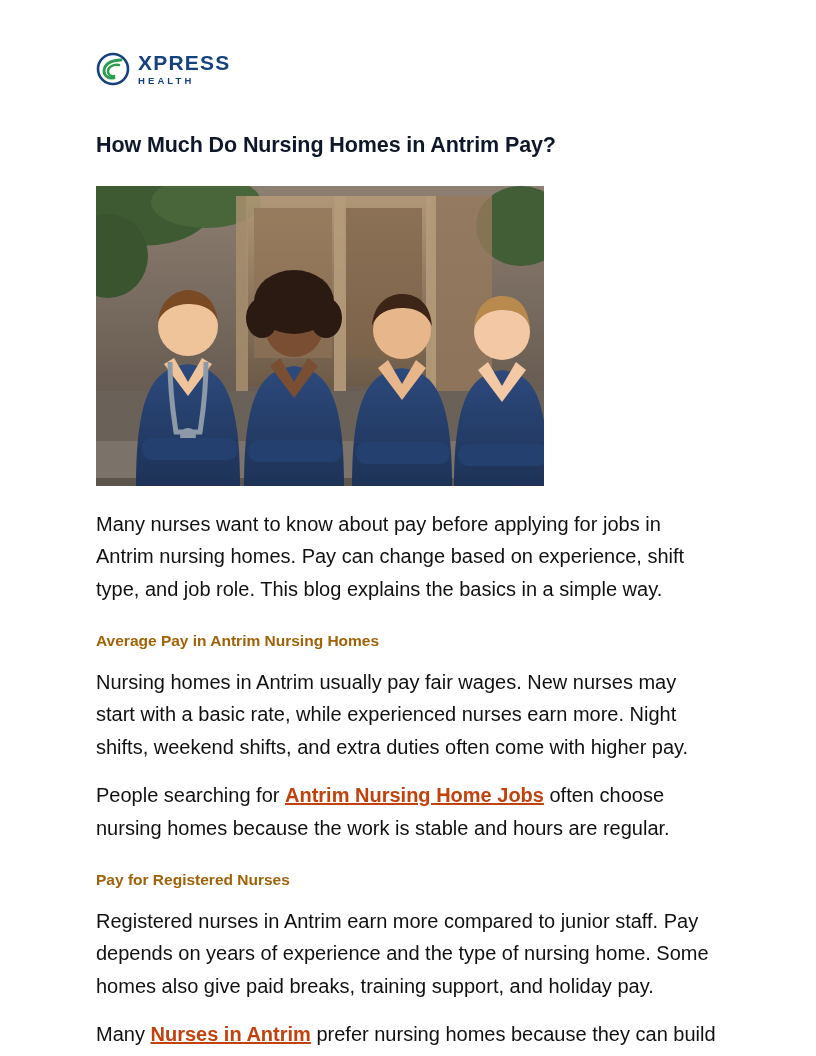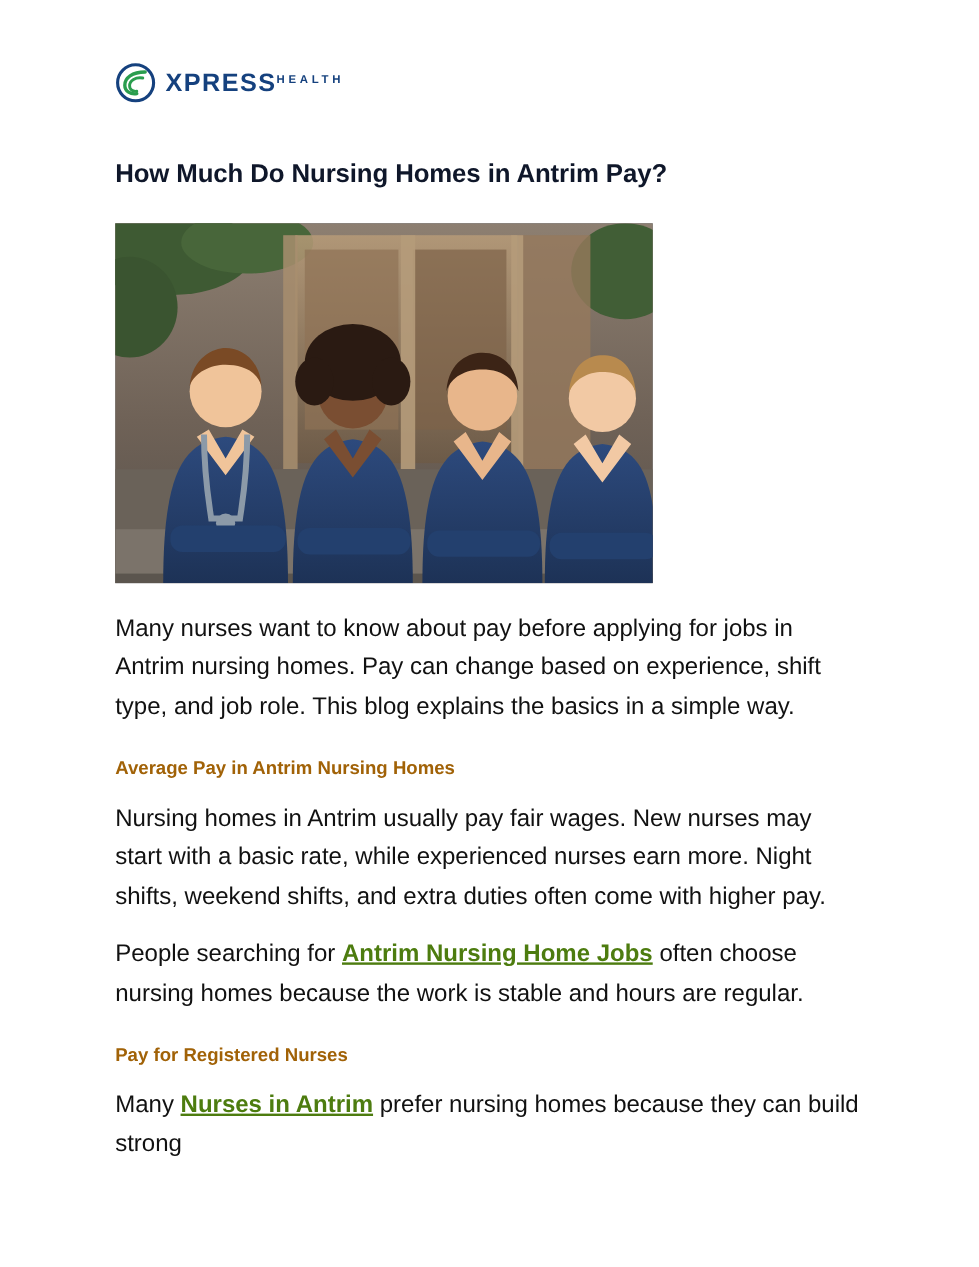--- a/index.html
+++ b/index.html
@@ -33,21 +33,21 @@
   .logo-mark {
     width: 34px;
     height: 34px;
     flex: 0 0 34px;
     position: relative;
     margin-right: 8px;
   }
   .logo-mark svg { display: block; }
   .logo-text {
     display: flex;
-    flex-direction: row;
+    flex-direction: column;
     justify-content: center;
     line-height: 1;
   }
   .logo-word {
     font-family: "Liberation Sans", sans-serif;
     font-weight: bold;
     font-size: 21px;
     letter-spacing: 1.2px;
     color: #15417e;
   }
@@ -79,21 +79,21 @@
     color: #a16207;
   }
   p.body-text {
     font-family: "Liberation Sans", sans-serif;
     font-size: 20px;
     line-height: 1.62;
     margin: 0 0 16px 0;
     color: #111;
   }
   a.doc-link {
-    color: #4d7c0f;
+    color: #c2410c;
     font-weight: bold;
     text-decoration: underline;
   }
 
   
   .hero {
     position: relative;
     width: 448px;
     height: 300px;
     margin: 0 0 22px 0;
@@ -205,18 +205,19 @@
   <h2 class="section-title">Average Pay in Antrim Nursing Homes</h2>
 
   <p class="body-text">Nursing homes in Antrim usually pay fair wages. New nurses may start with a basic rate, while experienced nurses earn more. Night shifts, weekend shifts, and extra duties often come with higher pay.</p>
 
   <p class="body-text">
     <span>People searching for </span><a class="doc-link" href="#">Antrim Nursing Home Jobs</a><span> often choose nursing homes because the work is stable and hours are regular.</span>
   </p>
 
   <h2 class="section-title">Pay for Registered Nurses</h2>
 
+  <p class="body-text">Registered nurses in Antrim earn more compared to junior staff. Pay depends on years of experience and the type of nursing home. Some homes also give paid breaks, training support, and holiday pay.</p>
 
   <p class="body-text">
     <span>Many </span><a class="doc-link" href="#">Nurses in Antrim</a><span> prefer nursing homes because they can build strong</span>
   </p>
 
 </div>
 
 </body></html>

